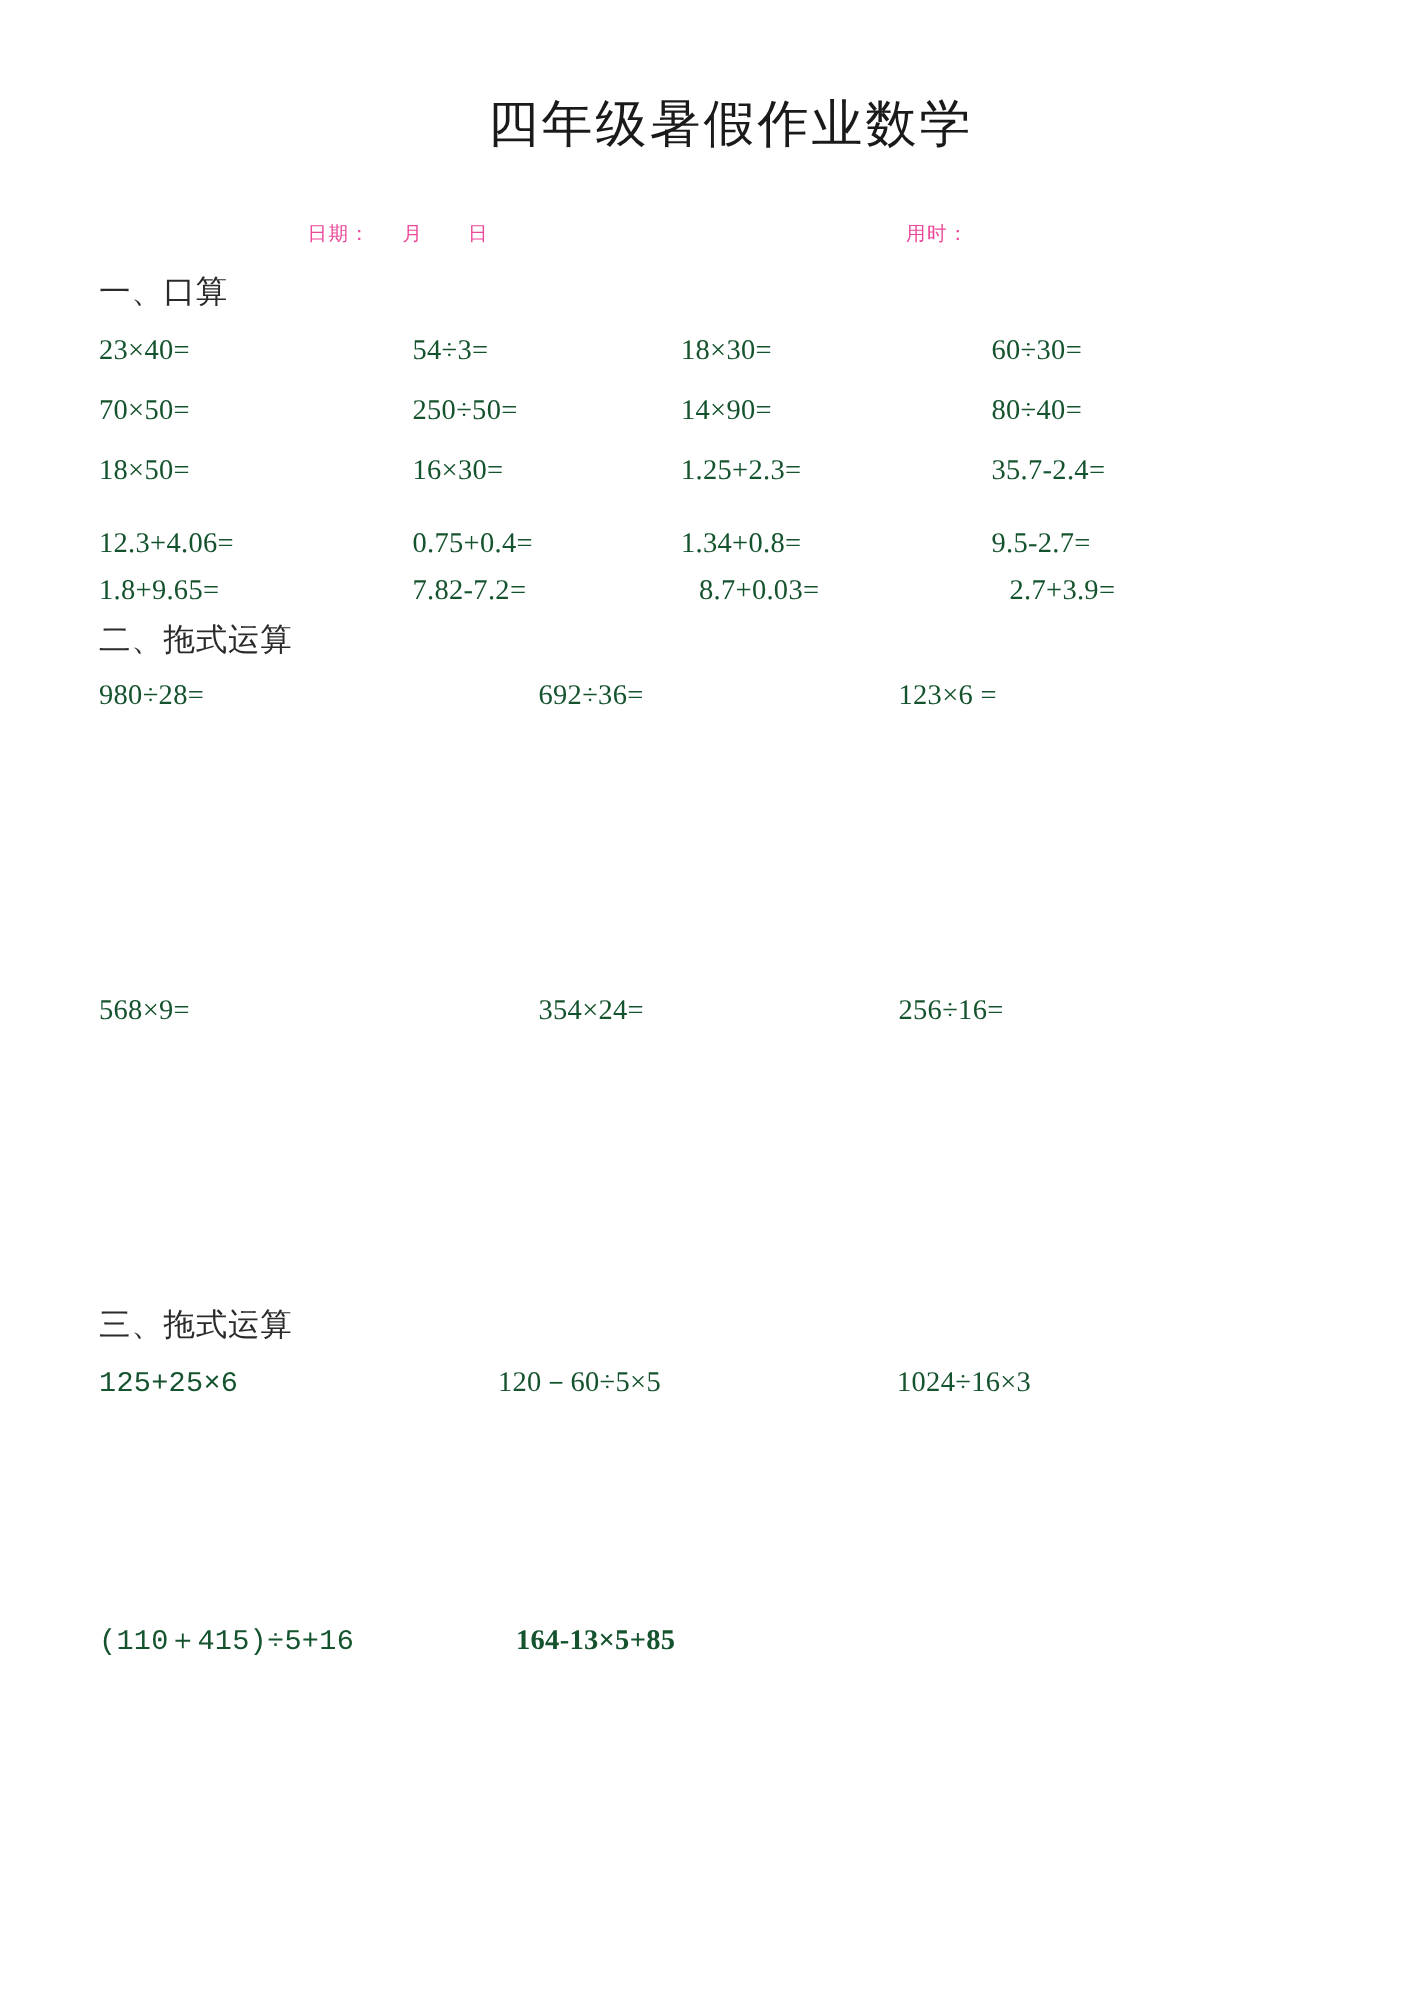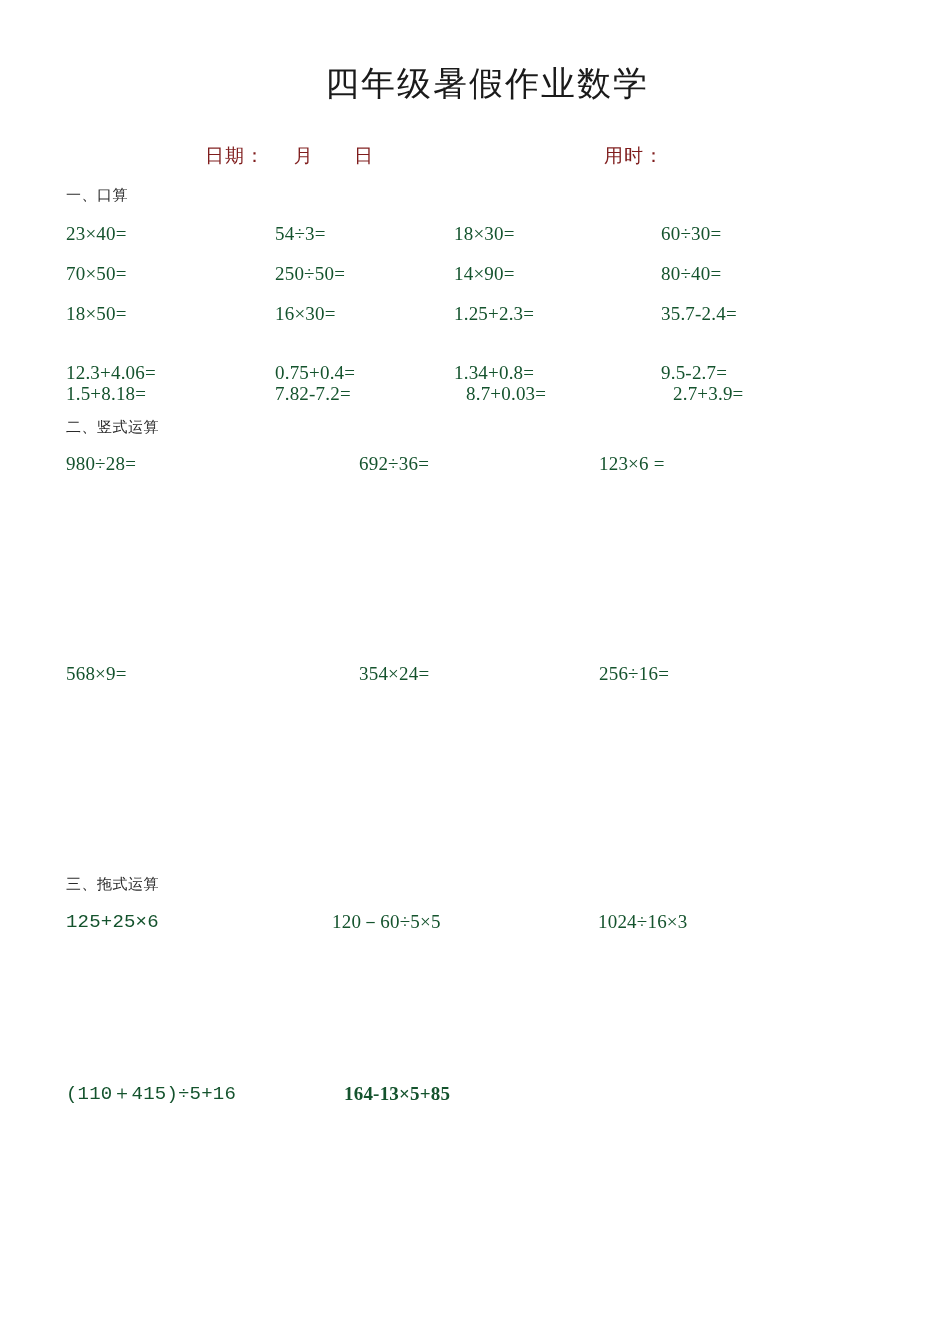--- a/index.html
+++ b/index.html
@@ -42,23 +42,23 @@
   }
 
   
   .meta-row {
     position: absolute;
     top: 141px;
     left: 0;
     width: 950px;
     height: 30px;
     font-family: "Liberation Serif", "DejaVu Serif", serif;
-    font-size: 19px;
+    font-size: 13px;
     line-height: 30px;
-    color: #7f1d1d;
+    color: #ec4899;
   }
   .meta-date {
     position: absolute;
     left: 205px;
     top: 0;
     white-space: pre;
     letter-spacing: 1px;
   }
   .meta-time {
     position: absolute;
@@ -66,21 +66,21 @@
     top: 0;
     white-space: pre;
     letter-spacing: 1px;
   }
 
   
   .section-heading {
     position: absolute;
     left: 66px;
     font-family: "Liberation Sans", "DejaVu Sans", sans-serif;
-    font-size: 15px;
+    font-size: 21px;
     line-height: 26px;
     color: #2a2a2a;
     white-space: pre;
     letter-spacing: 0.5px;
   }
   #heading-1 { top: 182px; }
   #heading-2 { top: 414px; }
   #heading-3 { top: 871px; }
 
   
@@ -98,21 +98,21 @@
   .s1-c1 { left: 66px; }
   .s1-c2 { left: 275px; }
   .s1-c3 { left: 454px; }
   .s1-c4 { left: 661px; }
   .s1-c3i { left: 466px; }
   .s1-c4i { left: 673px; }
 
   .s1-r1 { top: 222px; }
   .s1-r2 { top: 262px; }
   .s1-r3 { top: 302px; }
-  .s1-r4 { top: 361px; }
+  .s1-r4 { top: 351px; }
   .s1-r5 { top: 382px; }
 
   
   .s2-c1 { left: 66px; }
   .s2-c2 { left: 359px; }
   .s2-c3 { left: 599px; }
 
   .s2-r1 { top: 452px; }
   .s2-r2 { top: 662px; }
 
@@ -152,26 +152,26 @@
   <div class="prob s1-c1 s1-r3">18×50=</div>
   <div class="prob s1-c2 s1-r3">16×30=</div>
   <div class="prob s1-c3 s1-r3">1.25+2.3=</div>
   <div class="prob s1-c4 s1-r3">35.7-2.4=</div>
 
   <div class="prob s1-c1 s1-r4">12.3+4.06=</div>
   <div class="prob s1-c2 s1-r4">0.75+0.4=</div>
   <div class="prob s1-c3 s1-r4">1.34+0.8=</div>
   <div class="prob s1-c4 s1-r4">9.5-2.7=</div>
 
-  <div class="prob s1-c1 s1-r5">1.5+8.18=</div>
+  <div class="prob s1-c1 s1-r5">1.8+9.65=</div>
   <div class="prob s1-c2 s1-r5">7.82-7.2=</div>
   <div class="prob s1-c3i s1-r5">8.7+0.03=</div>
   <div class="prob s1-c4i s1-r5">2.7+3.9=</div>
 
-  <div class="section-heading" id="heading-2">二、竖式运算</div>
+  <div class="section-heading" id="heading-2">二、拖式运算</div>
 
   <div class="prob s2-c1 s2-r1">980÷28=</div>
   <div class="prob s2-c2 s2-r1">692÷36=</div>
   <div class="prob s2-c3 s2-r1">123×6 =</div>
 
   <div class="prob s2-c1 s2-r2">568×9=</div>
   <div class="prob s2-c2 s2-r2">354×24=</div>
   <div class="prob s2-c3 s2-r2">256÷16=</div>
 
   <div class="section-heading" id="heading-3">三、拖式运算</div>

